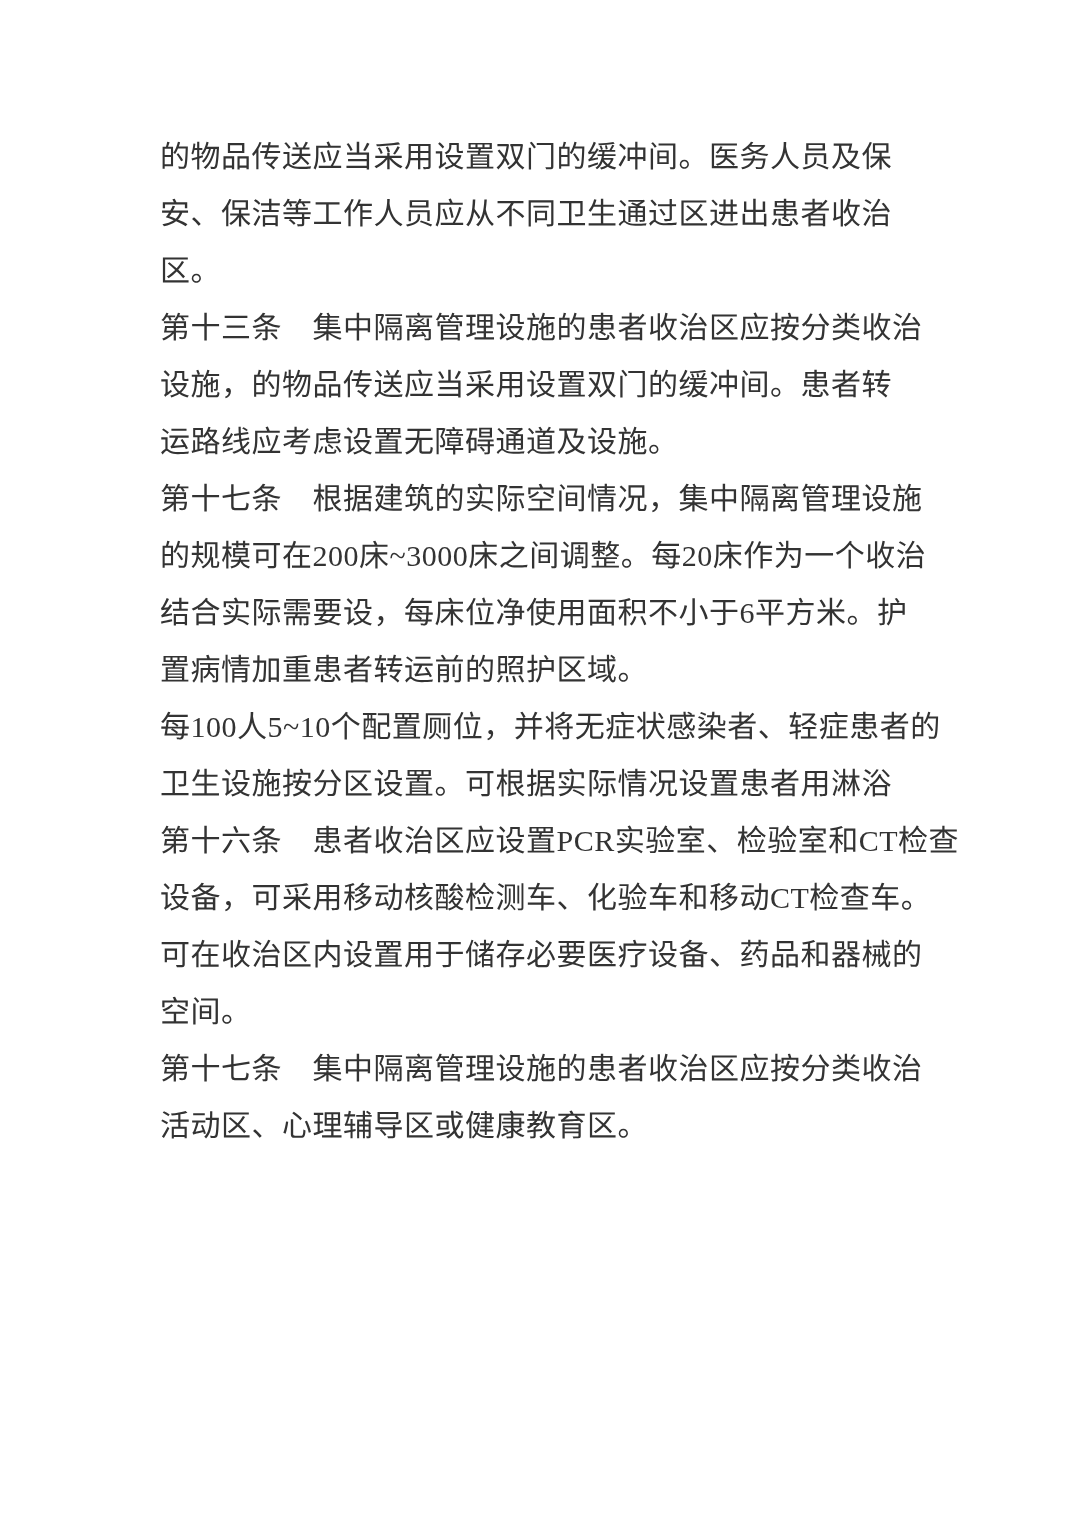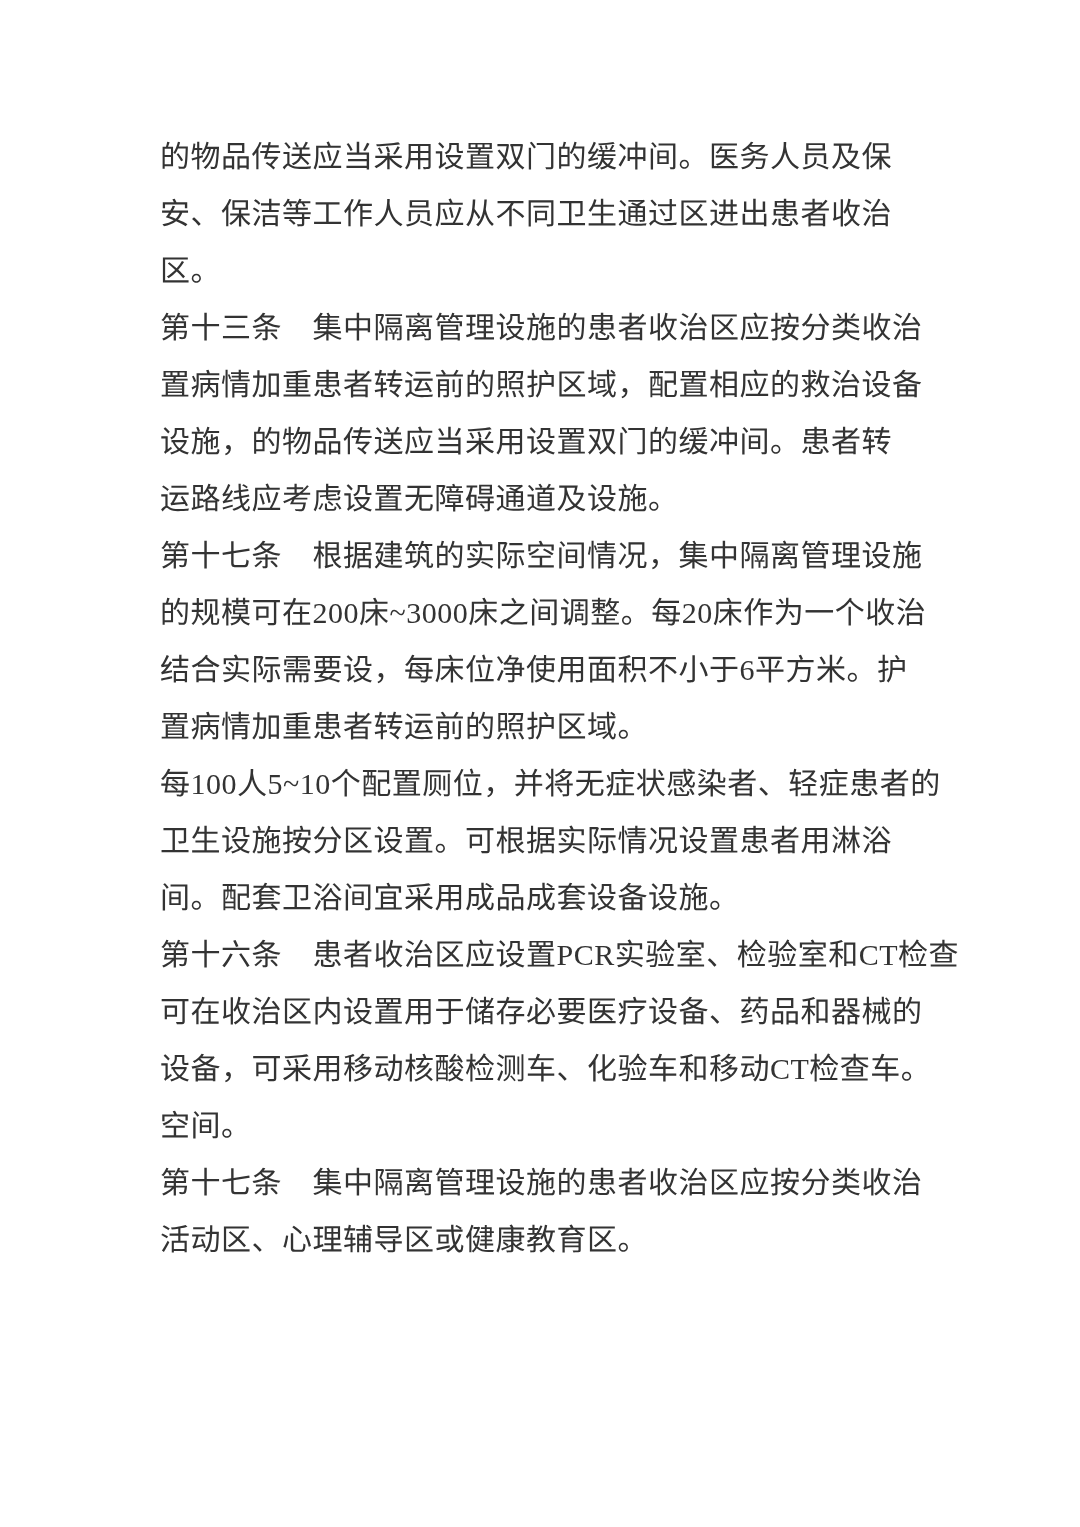--- a/index.html
+++ b/index.html
@@ -40,30 +40,28 @@
 </style>
 </head>
 <body>
 
 <div class="page">
   <div class="doc">
     <div class="line">的物品传送应当采用设置双门的缓冲间。医务人员及保</div>
     <div class="line">安、保洁等工作人员应从不同卫生通过区进出患者收治</div>
     <div class="line">区。</div>
     <div class="line">第十三条　集中隔离管理设施的患者收治区应按分类收治</div>
-    <div class="line">置病情加重患者转运前的照护区域，配置相应的救治设备</div>
     <div class="line">设施，的物品传送应当采用设置双门的缓冲间。患者转</div>
     <div class="line">运路线应考虑设置无障碍通道及设施。</div>
     <div class="line">第十七条　根据建筑的实际空间情况，集中隔离管理设施</div>
     <div class="line">的规模可在200床~3000床之间调整。每20床作为一个收治</div>
     <div class="line">结合实际需要设，每床位净使用面积不小于6平方米。护</div>
     <div class="line">置病情加重患者转运前的照护区域。</div>
     <div class="line">每100人5~10个配置厕位，并将无症状感染者、轻症患者的</div>
     <div class="line">卫生设施按分区设置。可根据实际情况设置患者用淋浴</div>
-    <div class="line">间。配套卫浴间宜采用成品成套设备设施。</div>
     <div class="line">第十六条　患者收治区应设置PCR实验室、检验室和CT检查</div>
+    <div class="line">设备，可采用移动核酸检测车、化验车和移动CT检查车。</div>
     <div class="line">可在收治区内设置用于储存必要医疗设备、药品和器械的</div>
-    <div class="line">设备，可采用移动核酸检测车、化验车和移动CT检查车。</div>
     <div class="line">空间。</div>
     <div class="line">第十七条　集中隔离管理设施的患者收治区应按分类收治</div>
     <div class="line">活动区、心理辅导区或健康教育区。</div>
   </div>
 </div>
 
 </body></html>

